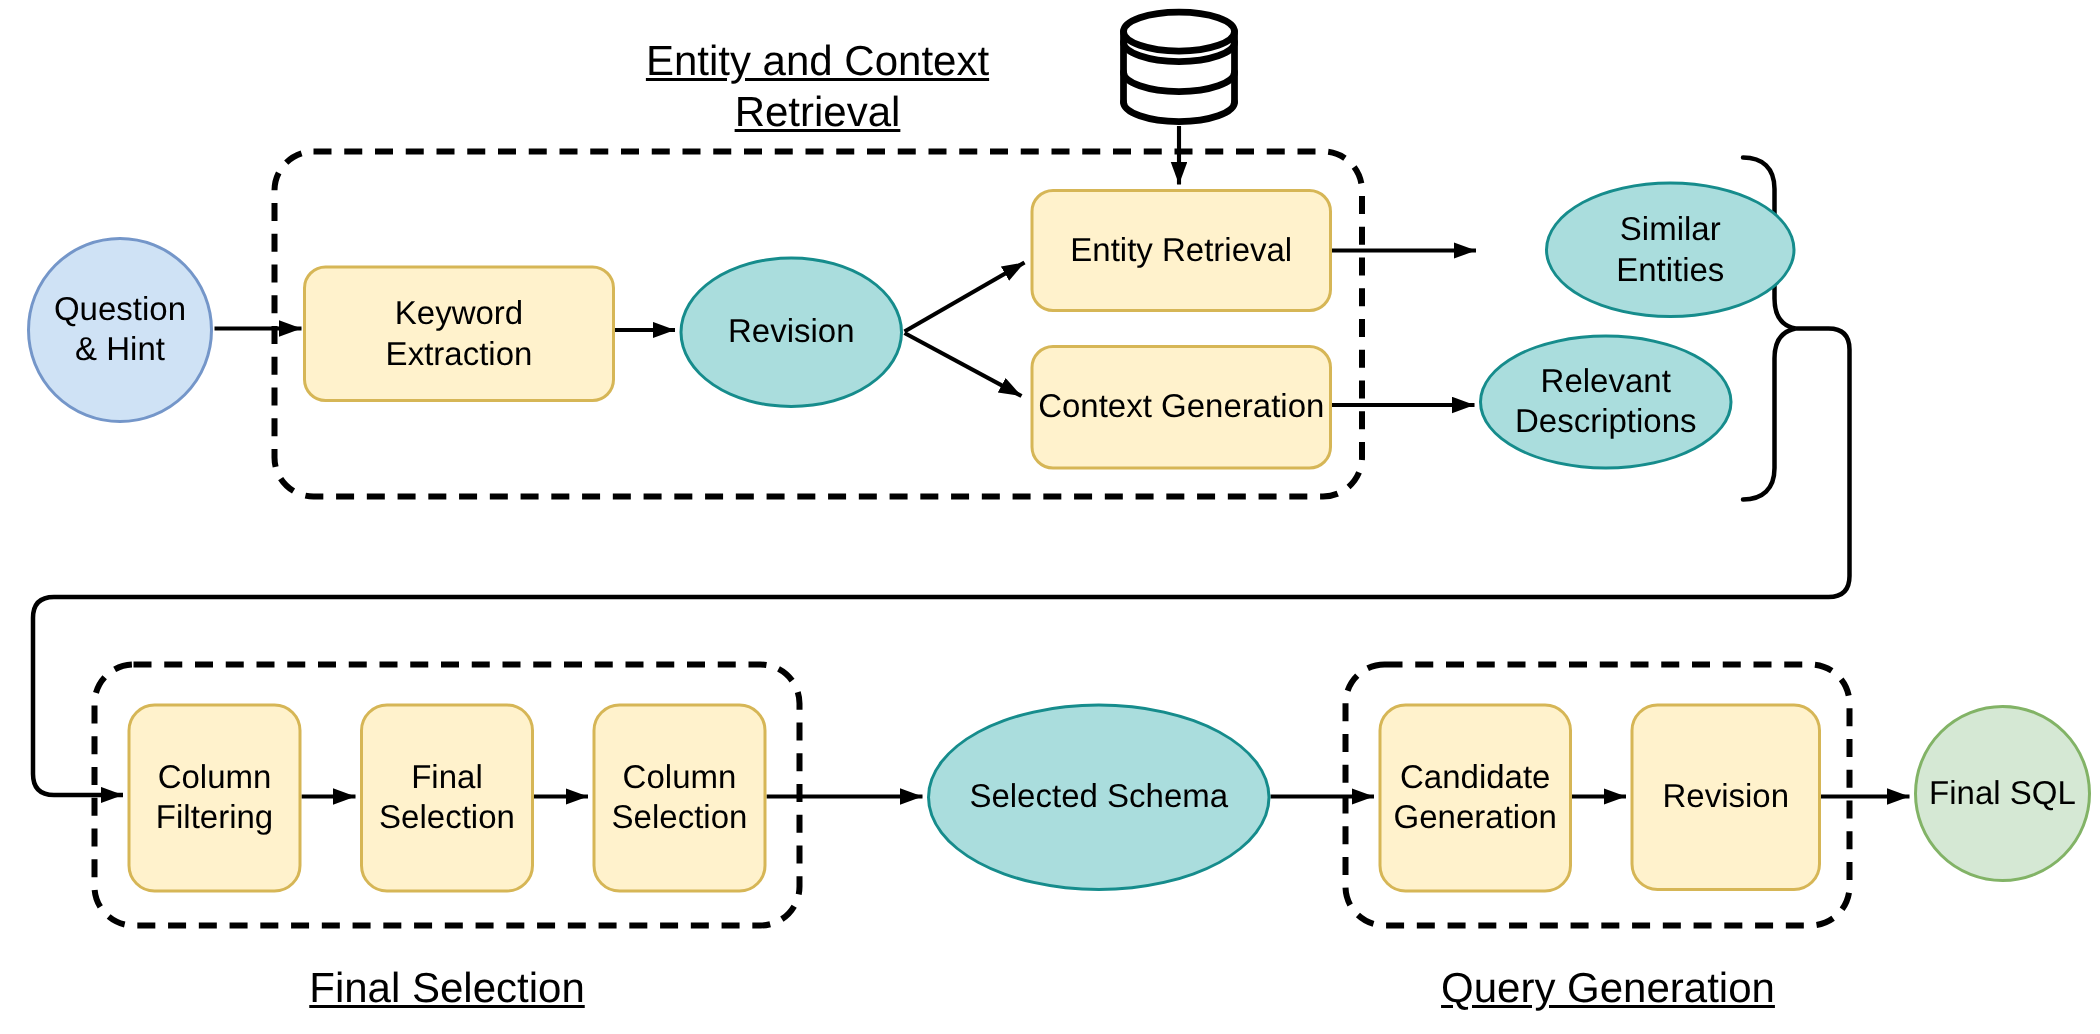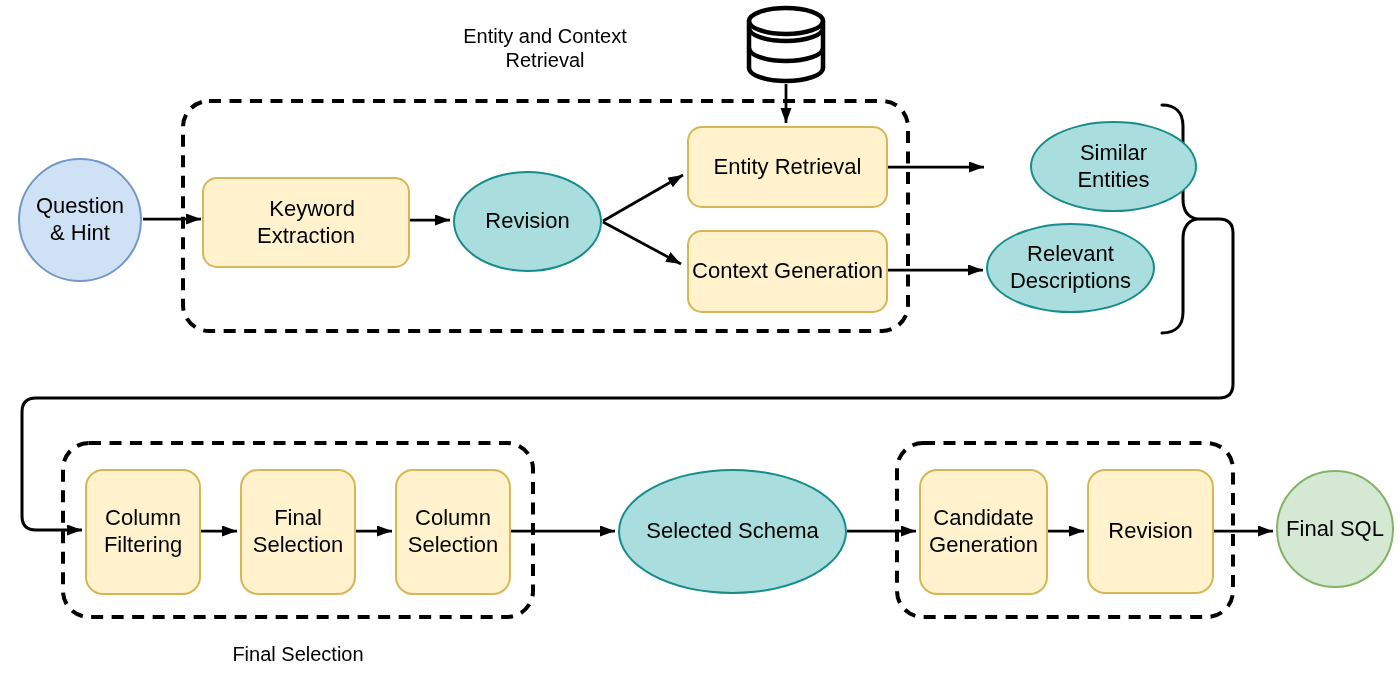--- a/index.html
+++ b/index.html
@@ -36,24 +36,25 @@
     border:2.5px solid var(--input-stroke);
     border-radius:50%;
   }
   .output-node{
     background:var(--output-fill);
     border:2.5px solid var(--output-stroke);
     border-radius:50%;
   }
   .group-label{
     position:absolute;
-    font-size:20px;line-height:1.22;
+    font-size:28px;line-height:1.22;
     text-align:center;
     white-space:pre-line;
     z-index:2;
+    text-decoration:underline;
   }
   svg .stroke-line{stroke:var(--line-color);fill:none;}
 </style>
 </head>
 <body>
 
 <div class="canvas">
 
   <svg class="layer" width="1400" height="689" viewBox="0 0 1400 689">
     <defs>
@@ -97,25 +98,26 @@
              C 1183 326 1175 333 1162 333" class="stroke-line" stroke-width="3" stroke-linecap="round"></path>
 
     <path d="M 1197 219 L 1219 219 Q 1233 219 1233 233 L 1233 384
              Q 1233 398 1219 398 L 36 398 Q 22 398 22 412 L 22 516
              Q 22 530 36 530 L 82 530" class="stroke-line" stroke-width="3" marker-end="url(#ah)"></path>
   </svg>
 
   <div class="group-label" style="left:395px;top:24px;width:300px;">Entity and Context
 Retrieval</div>
   <div class="group-label" style="left:148px;top:642px;width:300px;">Final Selection</div>
+  <div class="group-label" style="left:922px;top:642px;width:300px;">Query Generation</div>
 
   <div class="node input-node" style="left:18px;top:158px;width:124px;height:124px;">Question
 &amp; Hint</div>
 
-  <div class="node process" style="left:202px;top:177px;width:208px;height:91px;text-align:right;">Keyword
+  <div class="node process" style="left:202px;top:177px;width:208px;height:91px;">Keyword
 Extraction</div>
 
   <div class="node artifact" style="left:453px;top:171px;width:149px;height:101px;">Revision</div>
 
   <div class="node process" style="left:687px;top:126px;width:201px;height:82px;">Entity Retrieval</div>
 
   <div class="node process" style="left:687px;top:230px;width:201px;height:83px;">Context Generation</div>
 
   <div class="node artifact" style="left:1030px;top:121px;width:167px;height:91px;">Similar
 Entities</div>

